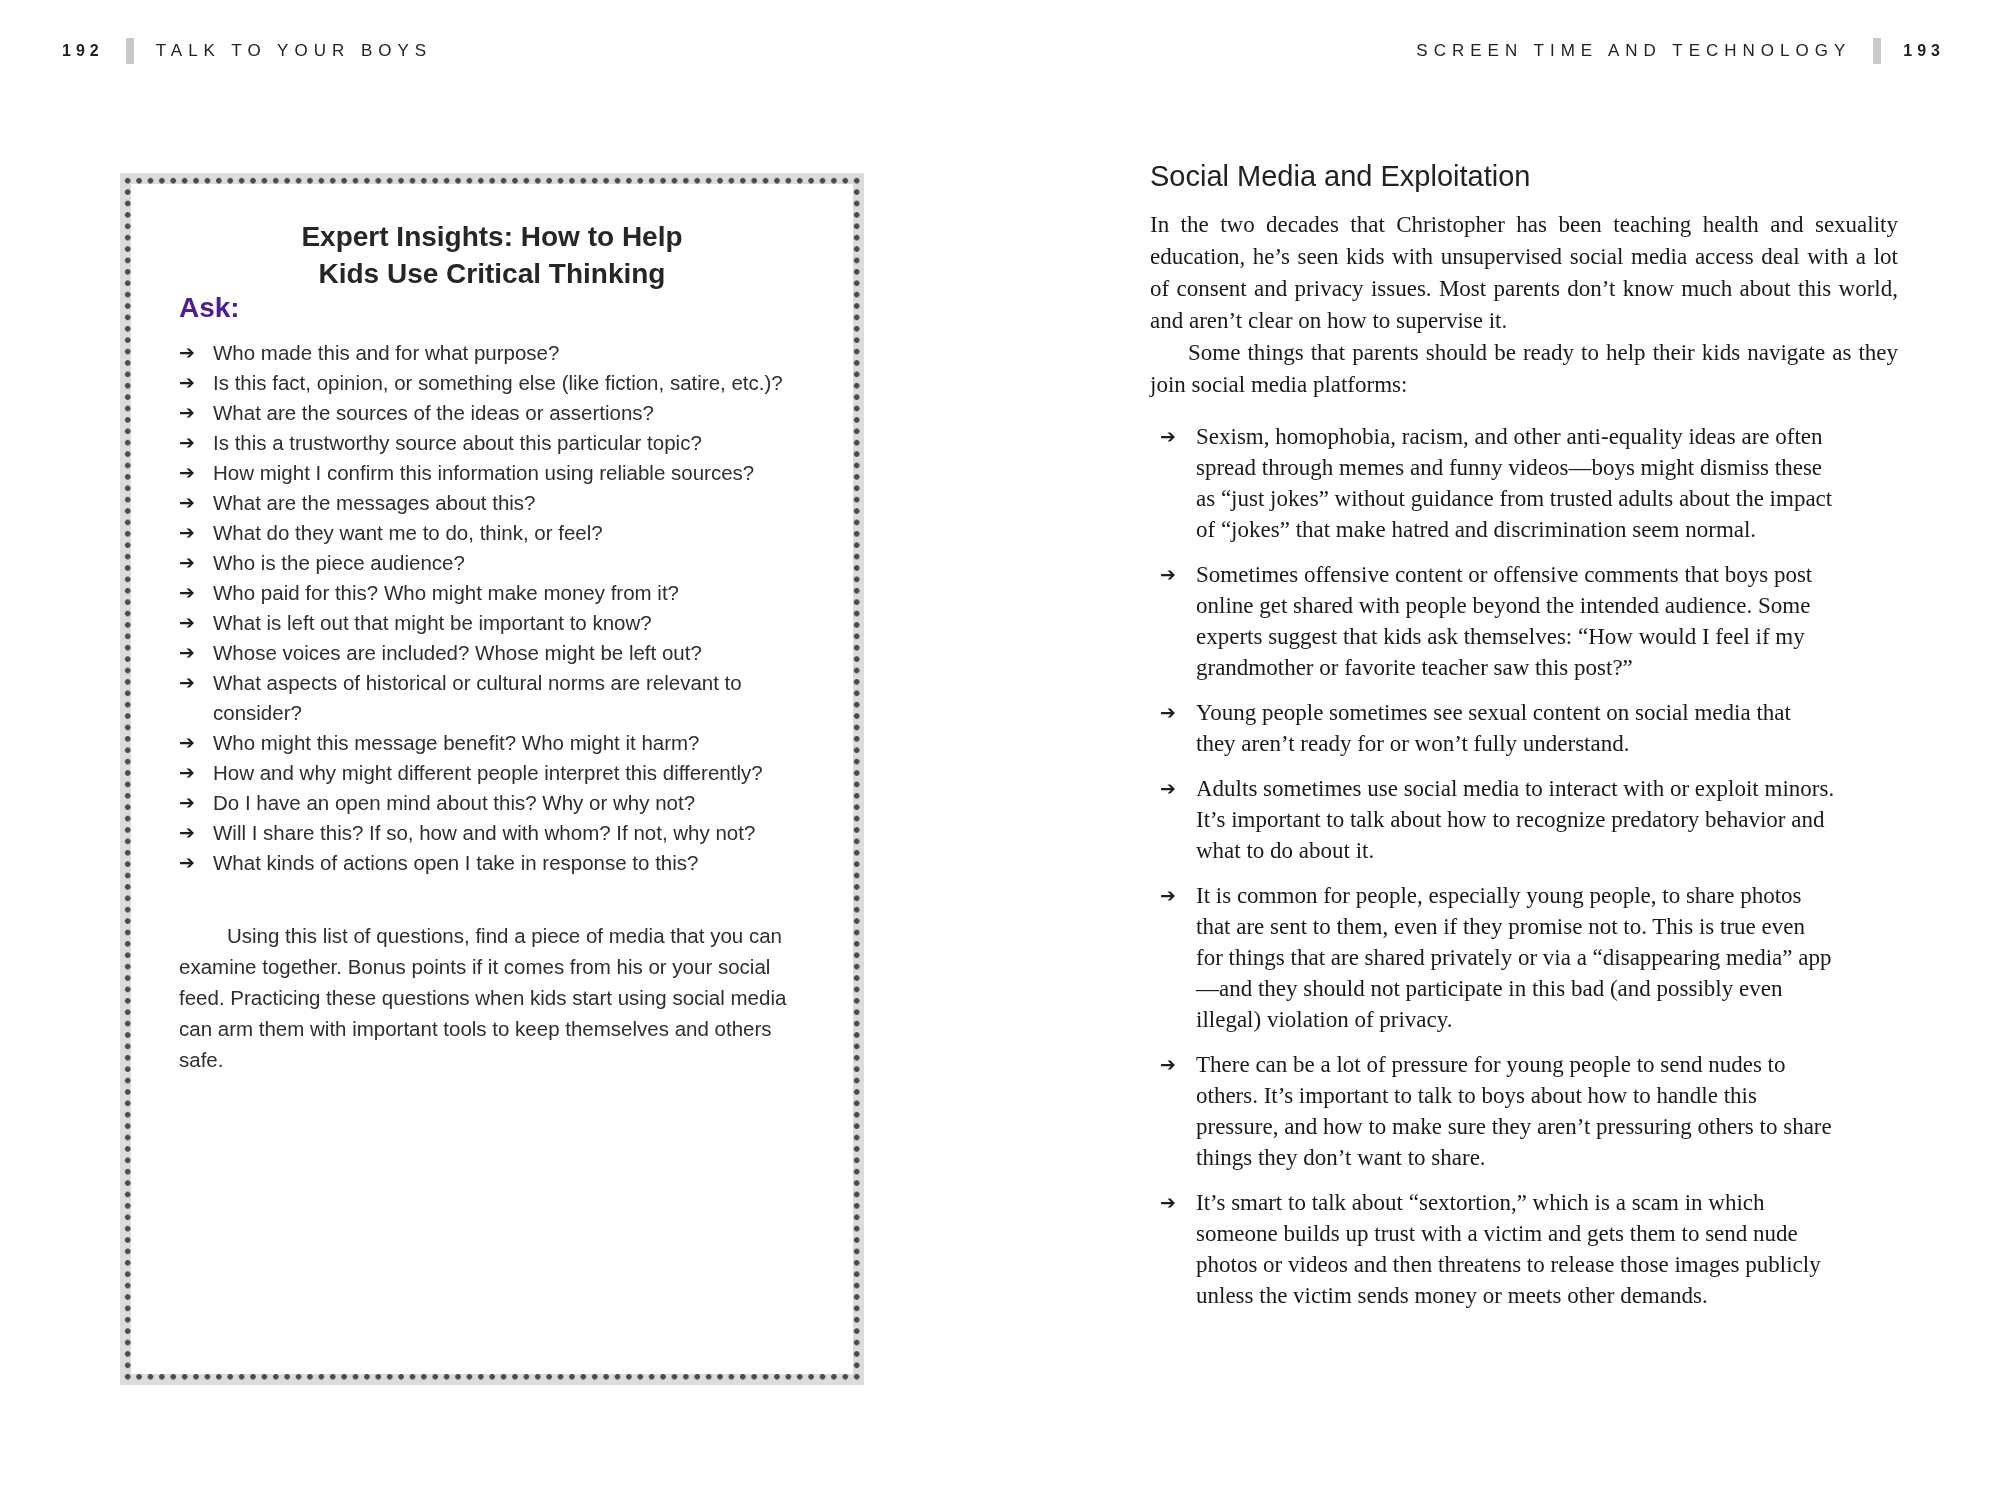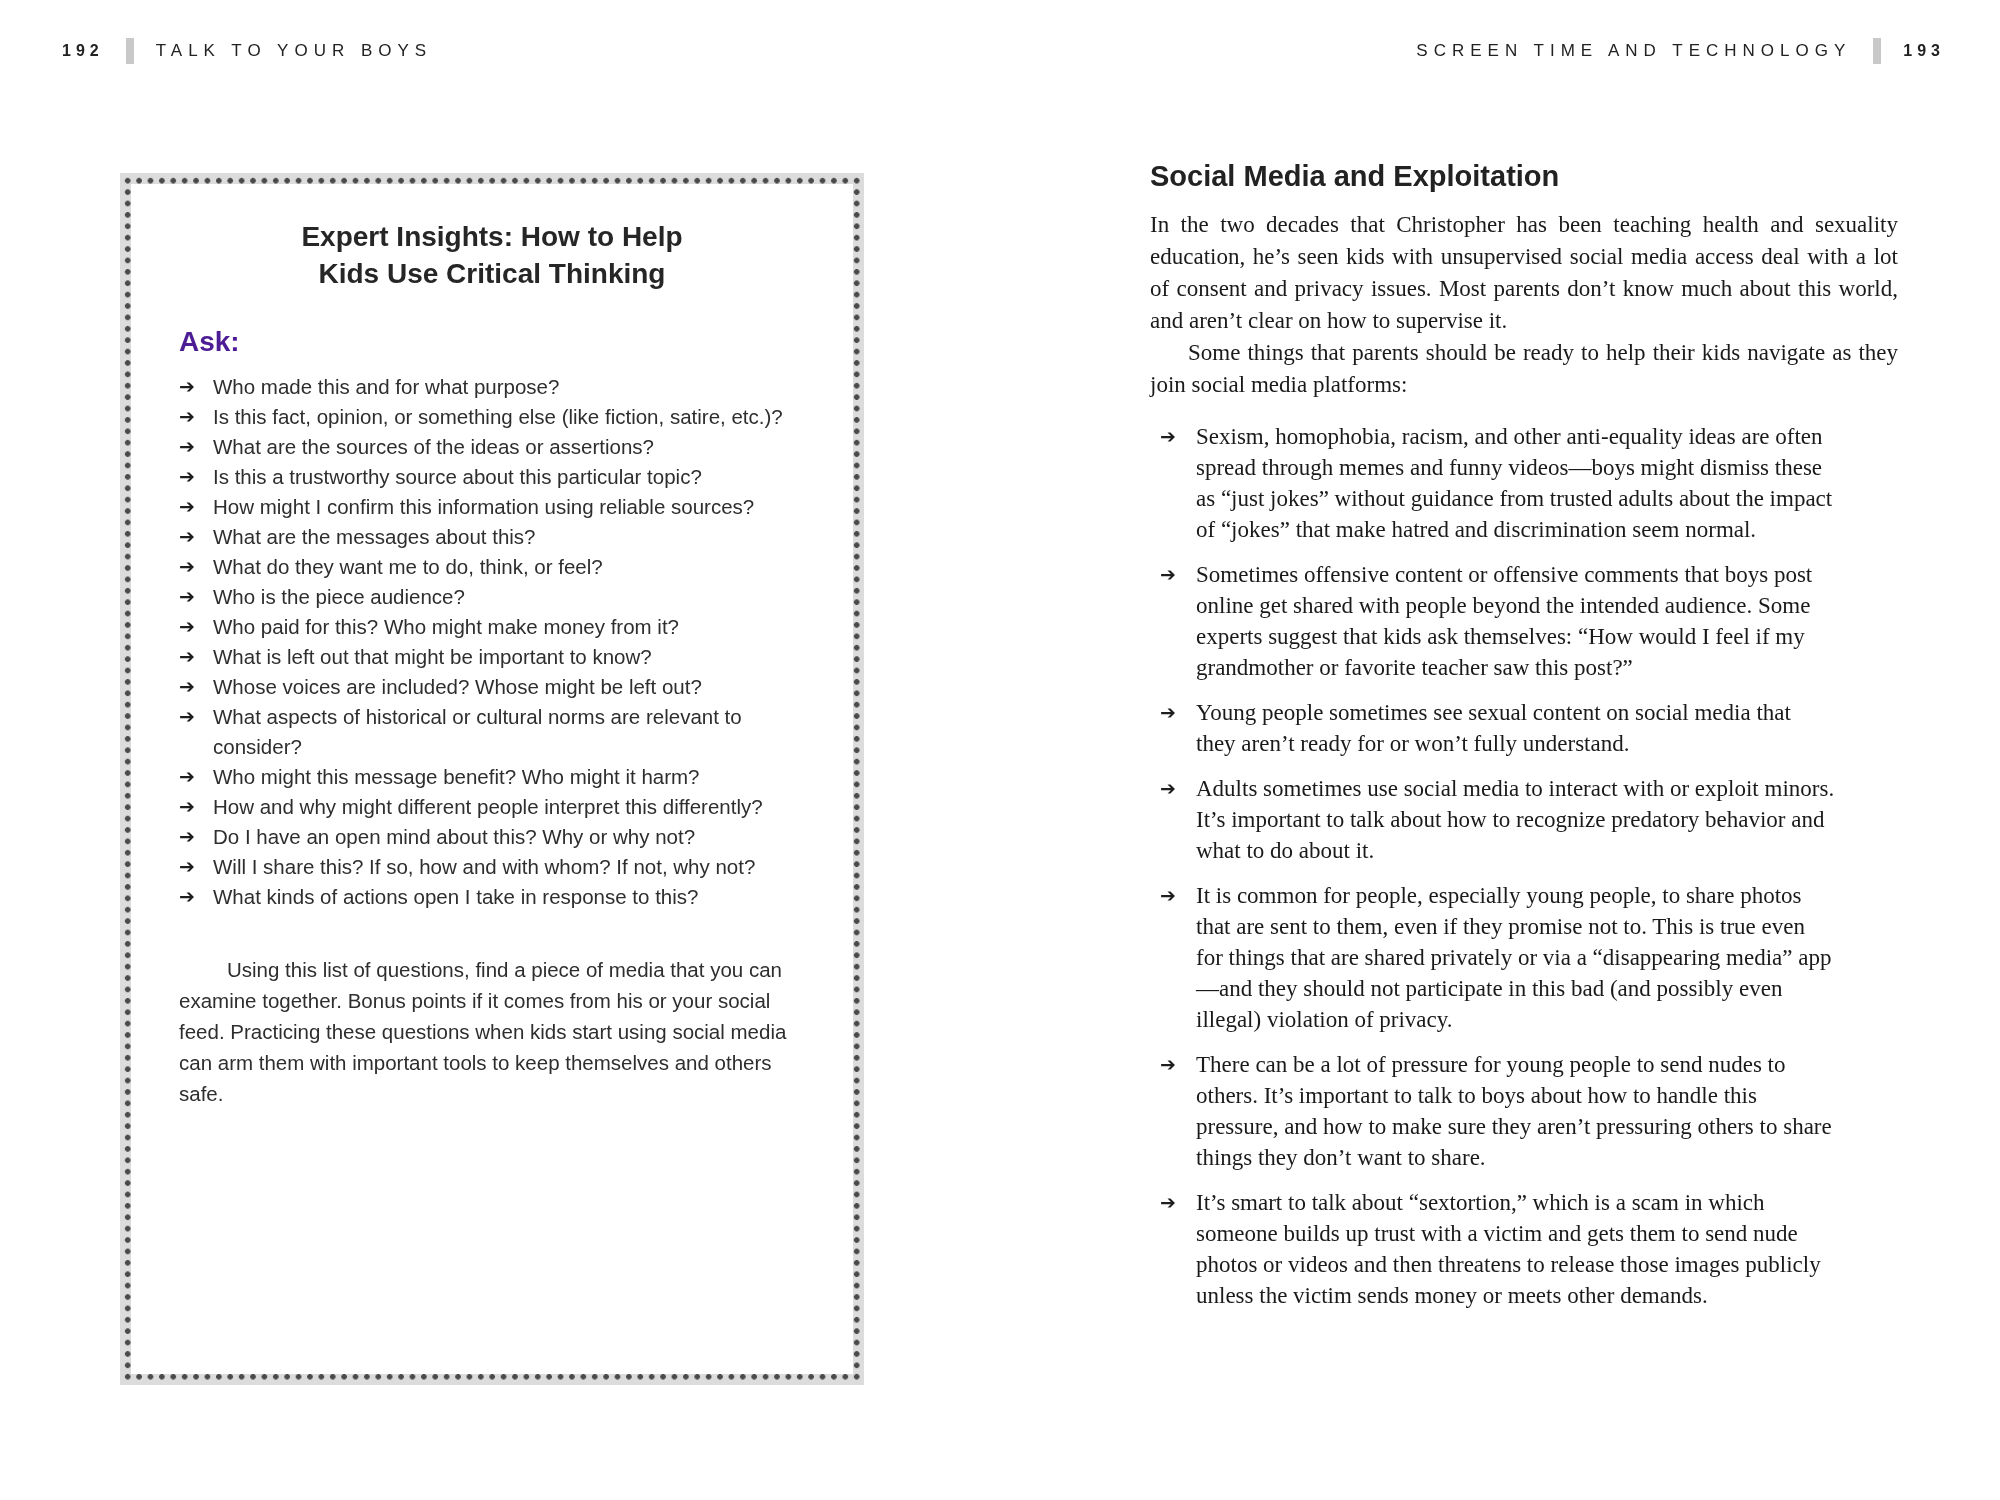--- a/index.html
+++ b/index.html
@@ -52,21 +52,20 @@
     background: #ffffff;
     padding: 34px 48px 30px 48px;
     overflow: hidden;
   }
   .box-title {
     text-align: center;
     font-size: 28px;
     line-height: 37px;
     font-weight: bold;
     color: #262626;
-    margin-bottom: 34px;
   }
   .box-text {
     font-size: 20.5px;
     line-height: 31px;
     color: #2e2e2e;
   }
   .box-intro { margin-bottom: 44px; }
   .ask-label {
     font-weight: bold;
     font-size: 28px;
@@ -91,21 +90,21 @@
 
   
   .right-col {
     position: absolute;
     left: 1150px; top: 160px;
     width: 748px;
   }
   .section-title {
     font-family: "Liberation Sans", sans-serif;
     font-size: 29px;
-    font-weight: bold;
+    font-weight: normal;
     color: #222;
     margin-bottom: 16px;
   }
   .body-para {
     font-family: "Liberation Serif", serif;
     font-size: 23px;
     line-height: 32px;
     color: #1a1a1a;
     text-align: justify;
   }

